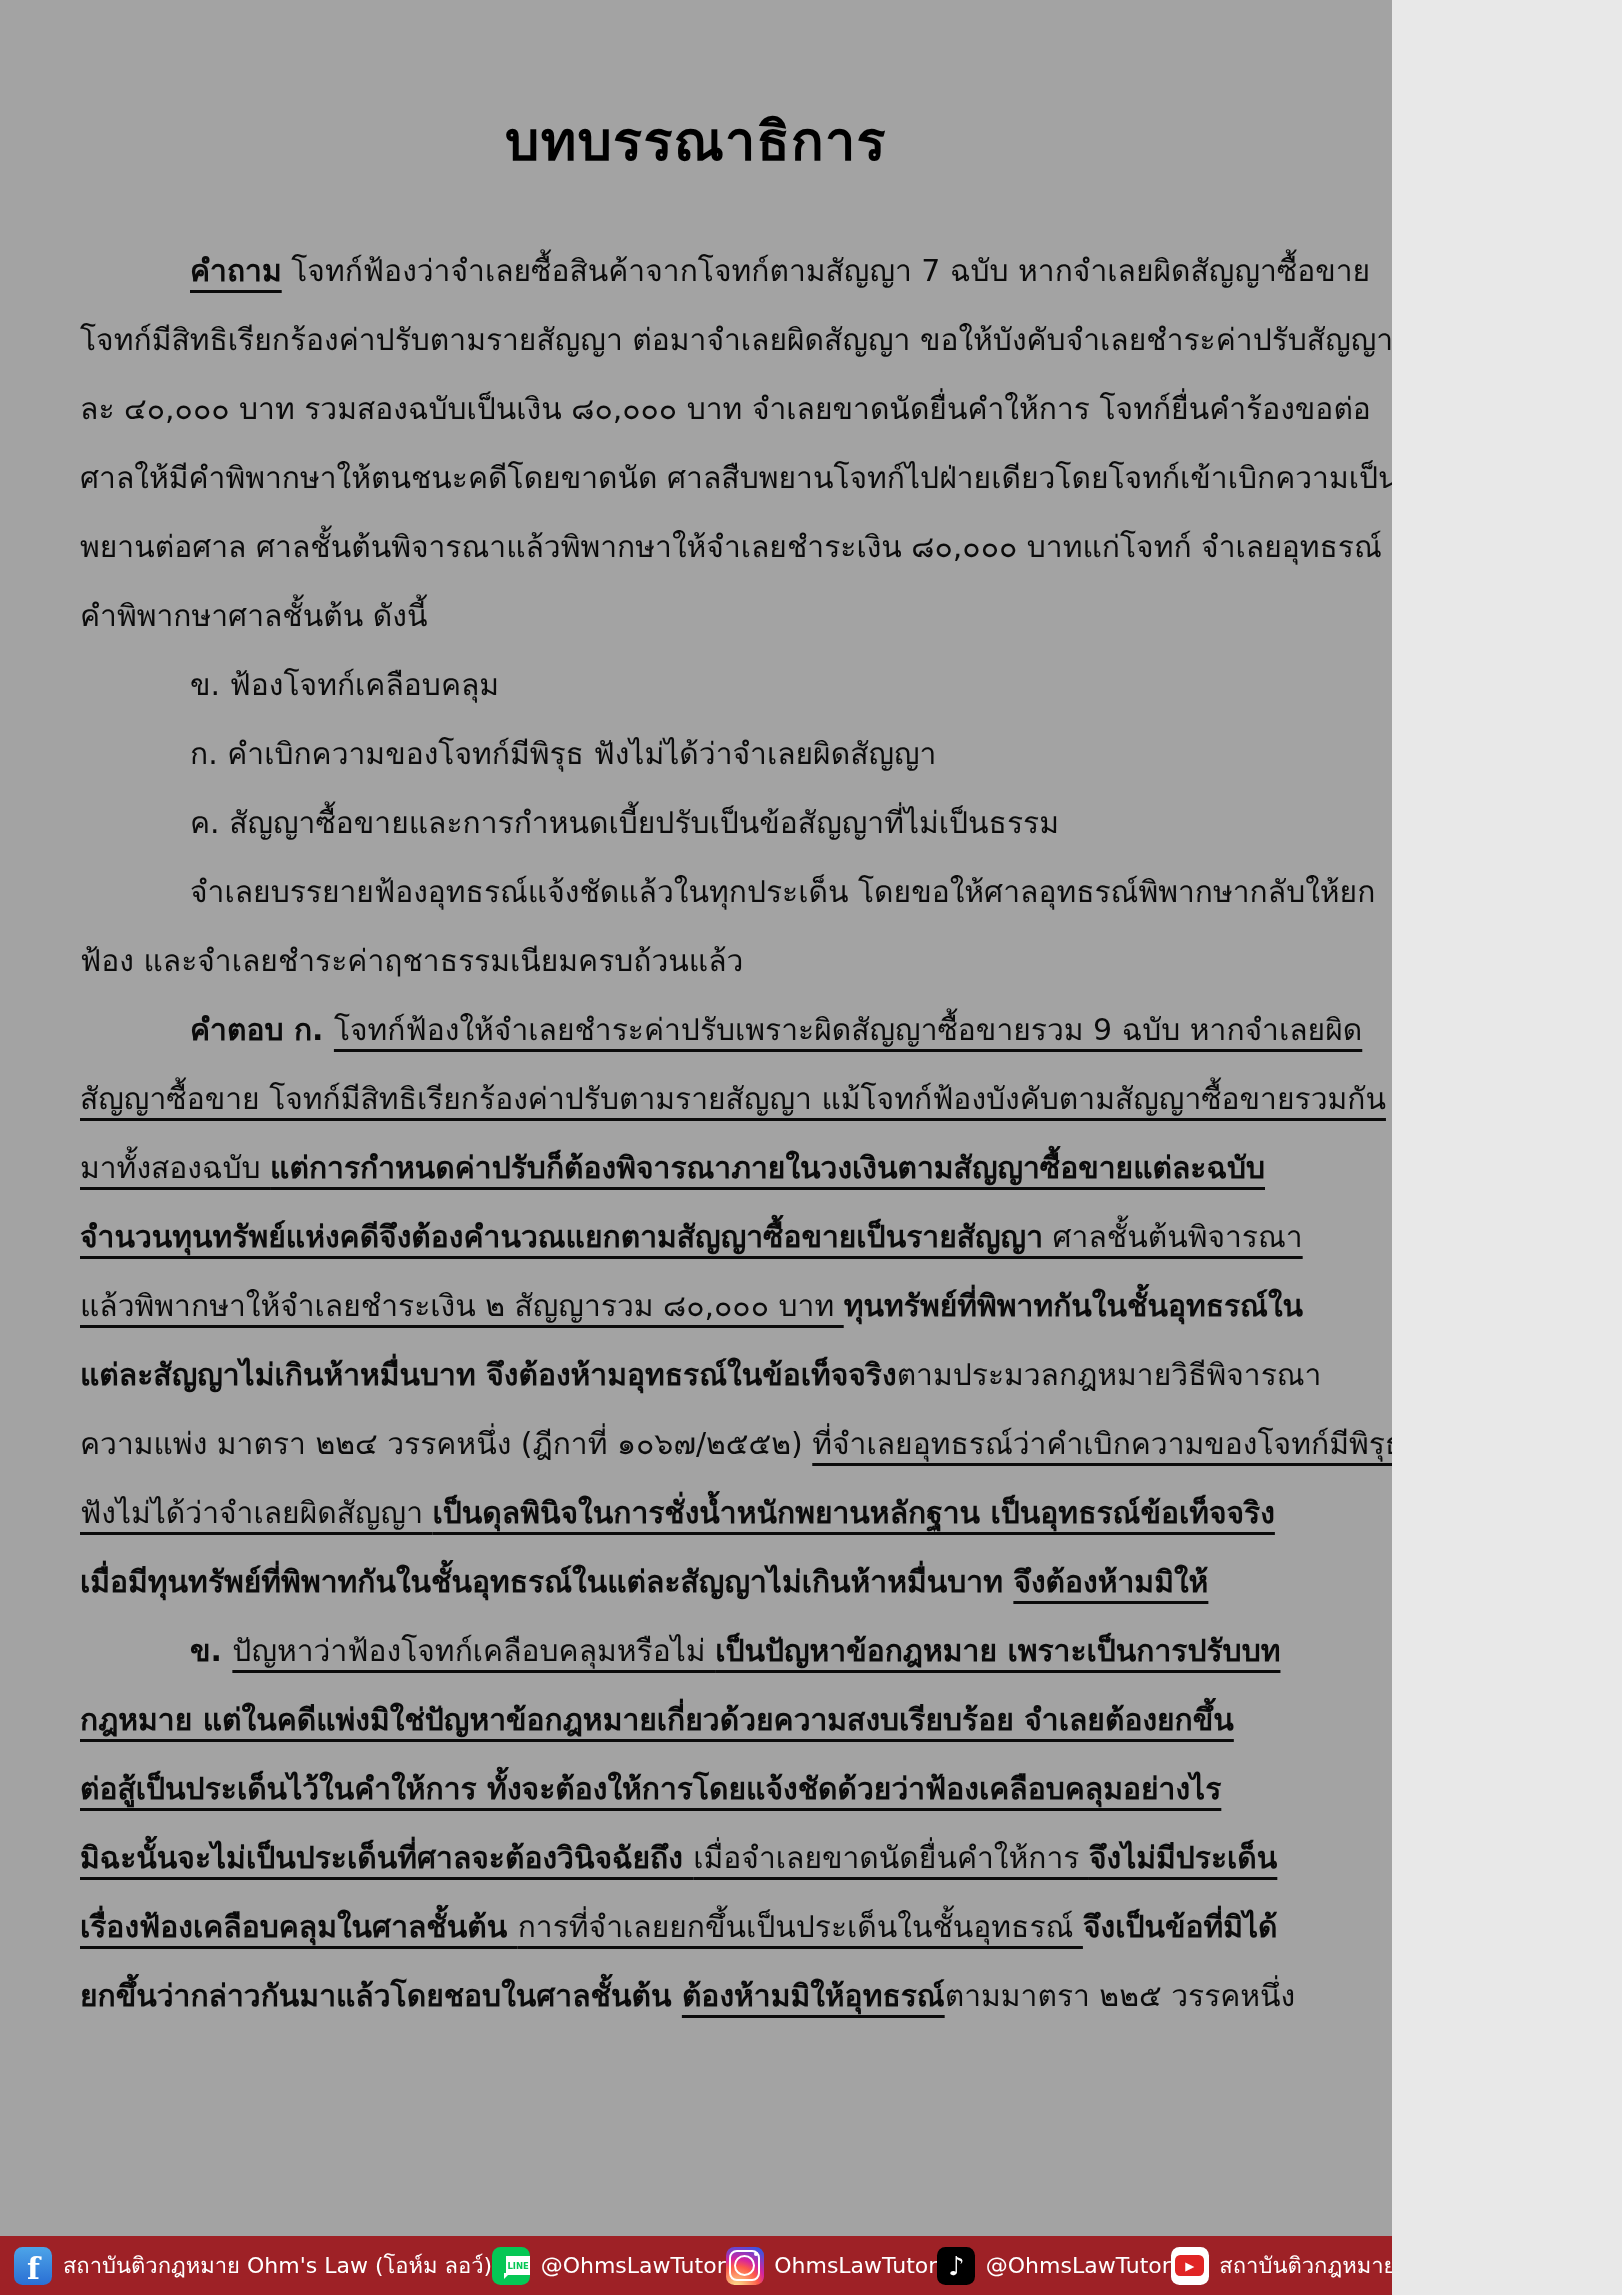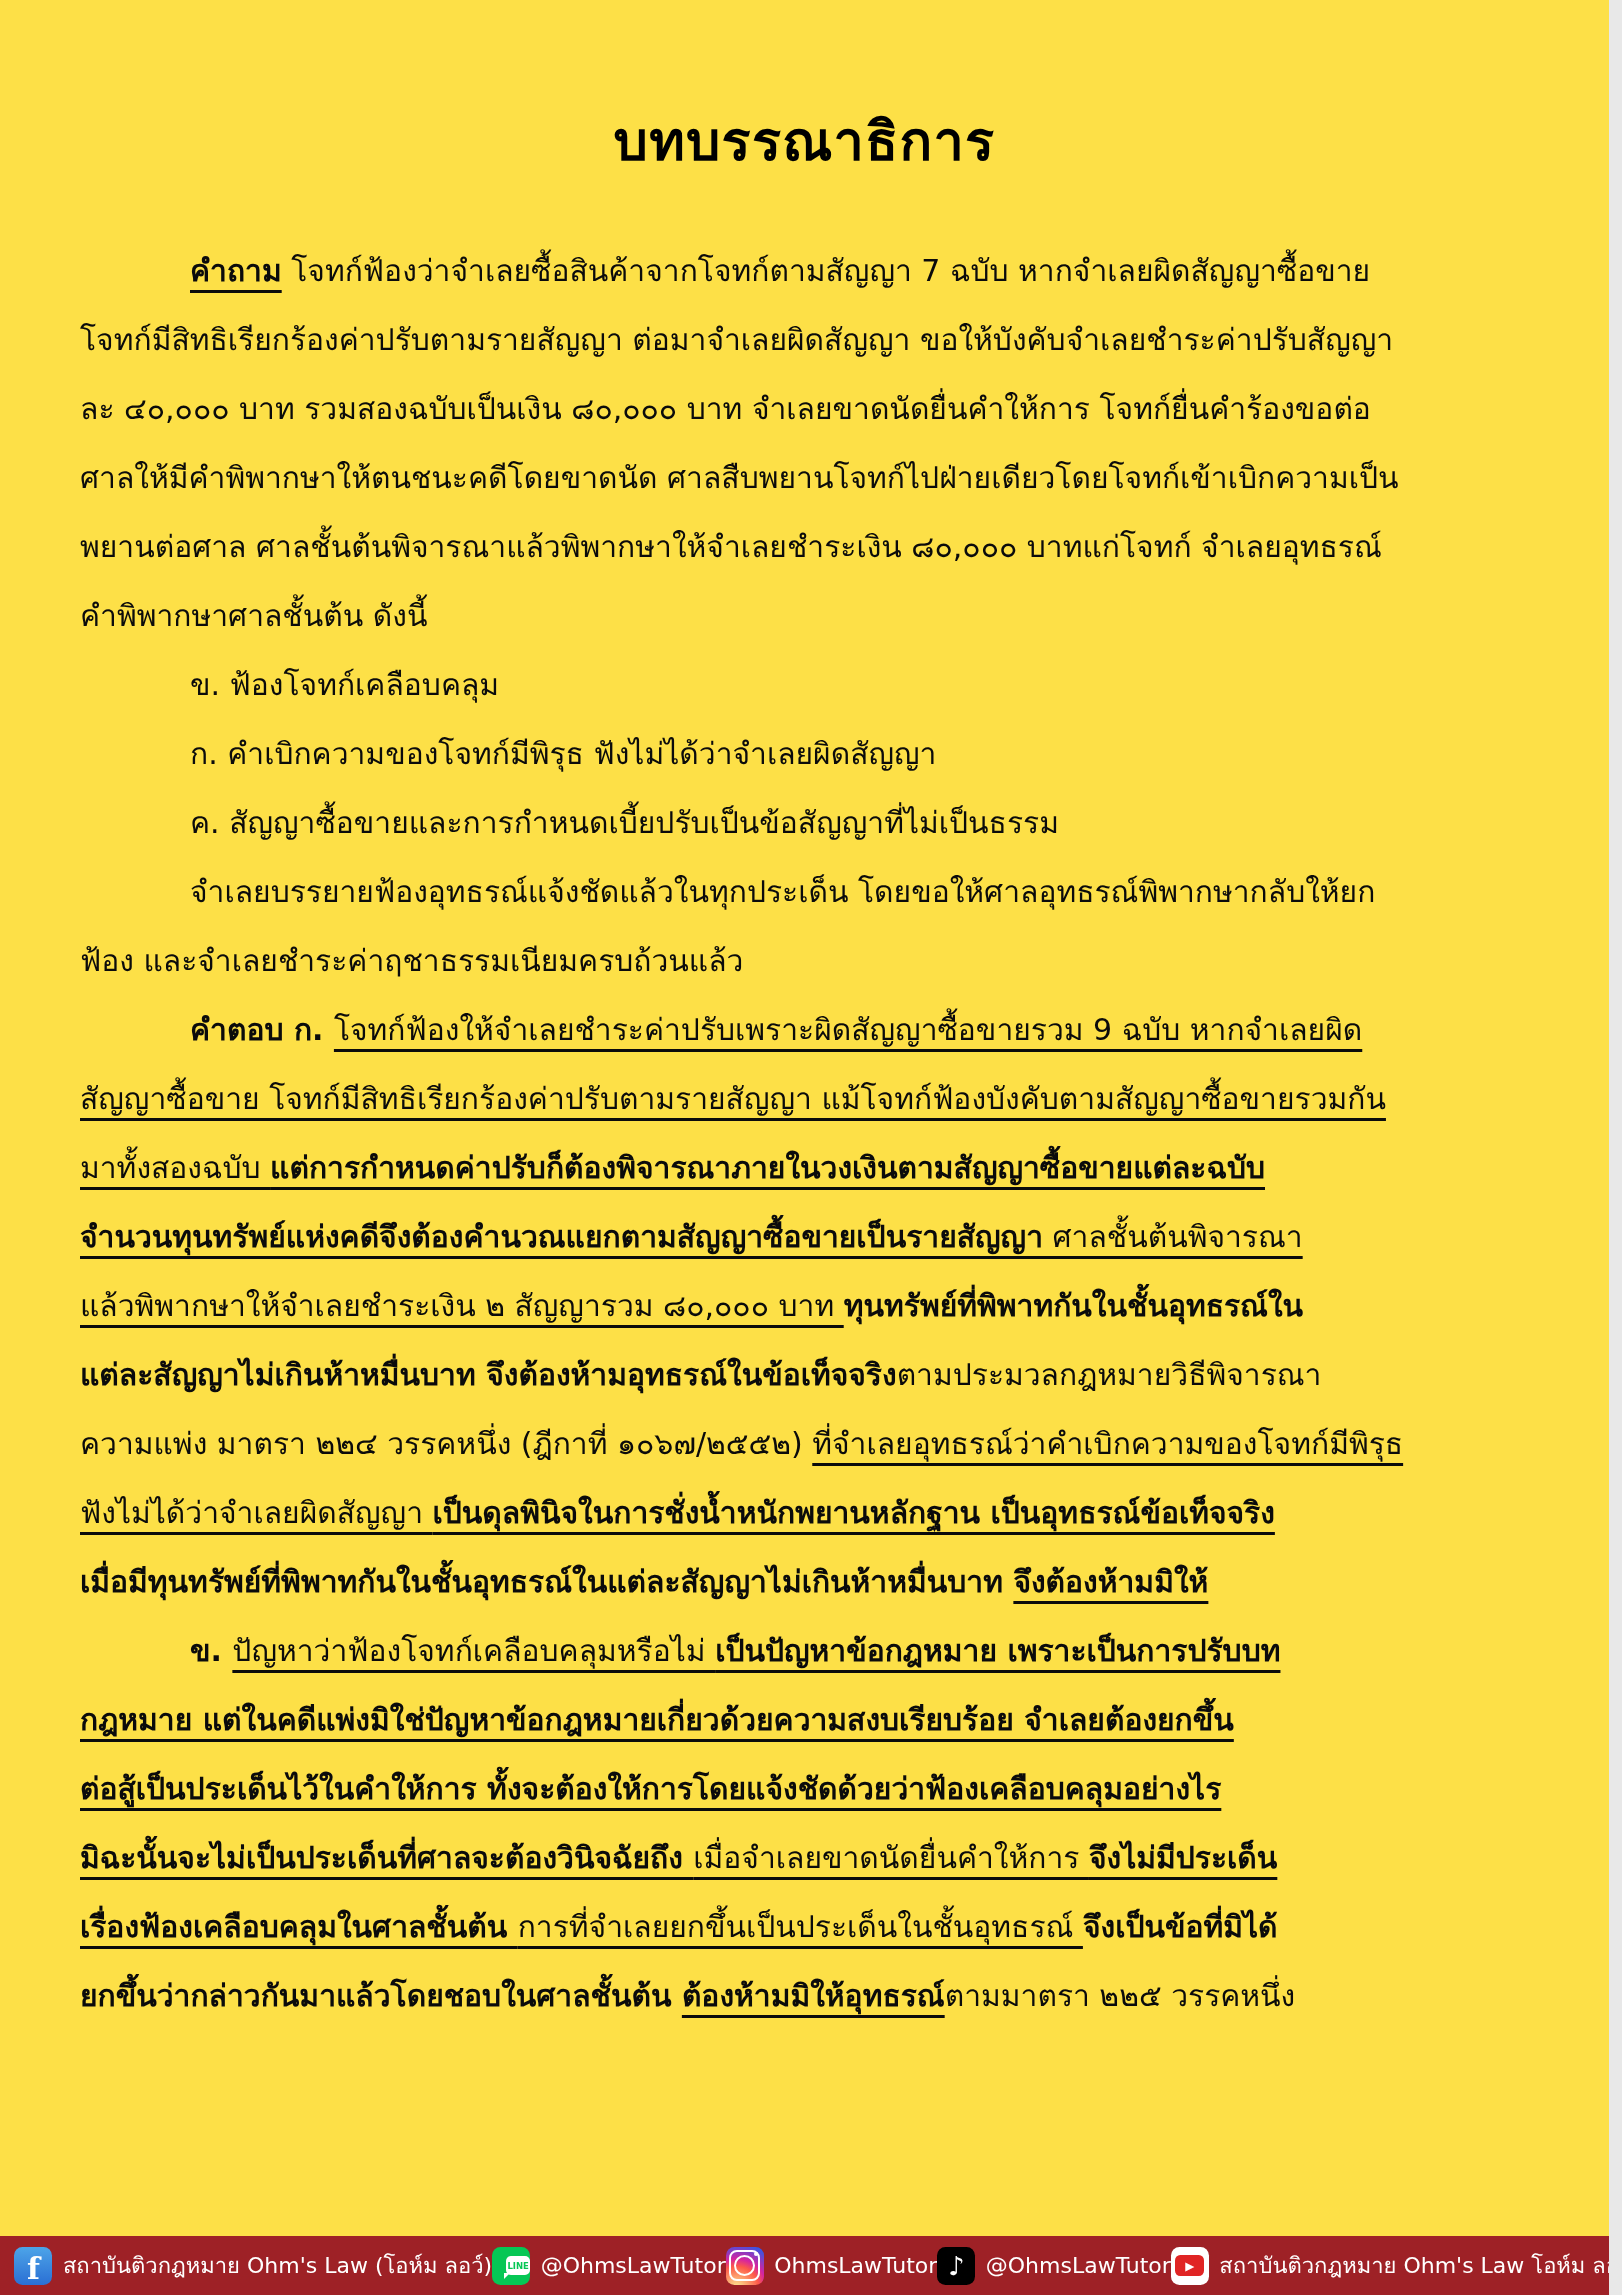--- a/index.html
+++ b/index.html
@@ -1,19 +1,19 @@
 <!DOCTYPE html>
 <html style="font-size:10.5px"><head>
 <meta charset="utf-8">
 <style>
   html,body{margin:0;padding:0;background:#e8e8e8;}
   .page{
     position:relative;
-    width:1609px;height:2295px;
-    background:#fde047;
+    width:1392px;height:2295px;
+    background:#a3a3a3;
     font-family:"DejaVu Sans","Liberation Sans",sans-serif;
     color:#0b0b0b;
     overflow:hidden;
   }
   .page-title{
     padding-top:98px;
     text-align:center;
     font-size:54px;
     font-weight:bold;
     letter-spacing:1.3px;
@@ -57,21 +57,21 @@
     align-items:center;justify-content:center;
     flex:0 0 auto;
     box-sizing:border-box;
     position:relative;
   }
   .fb{background:linear-gradient(180deg,#4da4e8,#2a6fd4);}
   .fb-f{color:#fff;font-weight:bold;font-size:30px;font-family:"DejaVu Serif","Liberation Serif",serif;margin-top:6.5px;}
   .line-ic{background:#06c755;}
   .line-bubble{
     background:#fff;color:#06c755;
-    width:27.5px;height:19.6px;border-radius:5px;
+    width:27.5px;height:19.6px;border-radius:0;
     display:flex;align-items:center;justify-content:center;
     font-size:8.5px;font-weight:bold;margin-left:14px;
   }
   .line-bubble::after{
     content:"";position:absolute;bottom:5.2px;left:11.8px;
     border:3.9px solid transparent;border-top-color:#fff;border-left-color:#fff;
   }
   .ig{background:radial-gradient(circle at 28% 110%,#fdf497 0%,#fd5949 45%,#d6249f 60%,#285aeb 95%);}
   .ig-lens{
     width:17px;height:17px;border:2.6px solid #fff;border-radius:50%;

